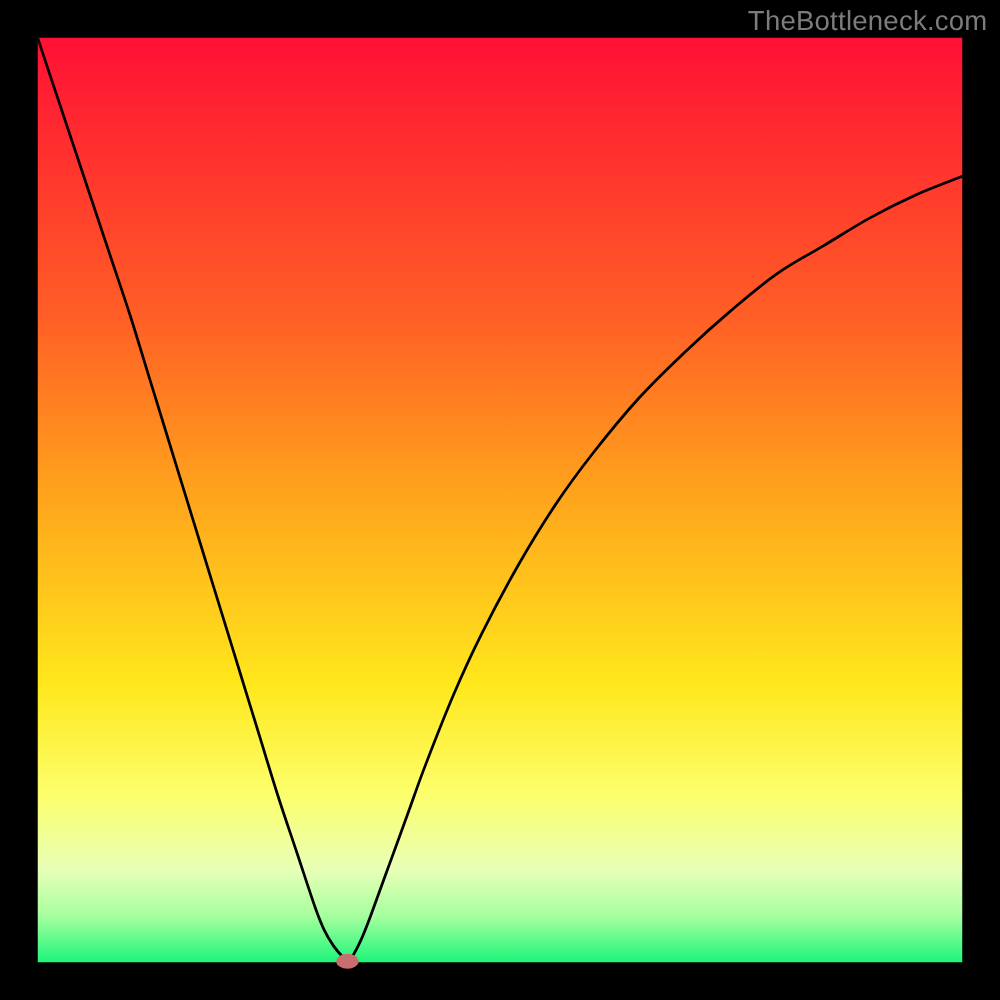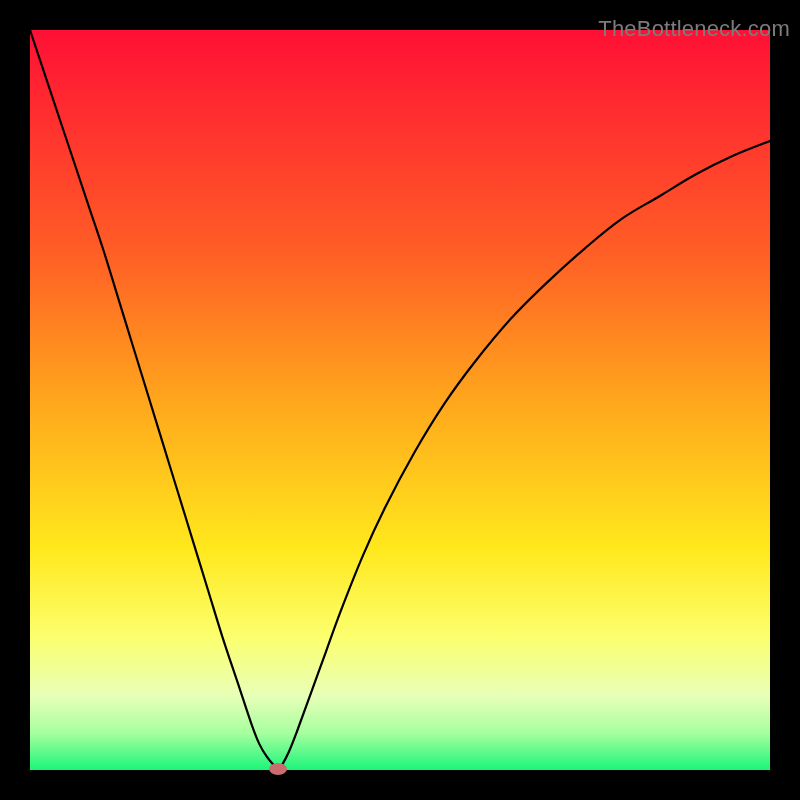--- a/index.html
+++ b/index.html
@@ -12,21 +12,21 @@
     font-family: Arial, Helvetica, sans-serif;
   }
   .frame {
     position: relative;
     width: 800px;
     height: 800px;
     background: #000;
   }
   .watermark {
     position: absolute;
-    top: 16px;
+    top: 4px;
     right: 10px;
     color: #7c7c7c;
     font-size: 22px;
     font-weight: 400;
     letter-spacing: 0.2px;
     z-index: 10;
   }
   .plot {
     position: absolute;
     left: 30px;

